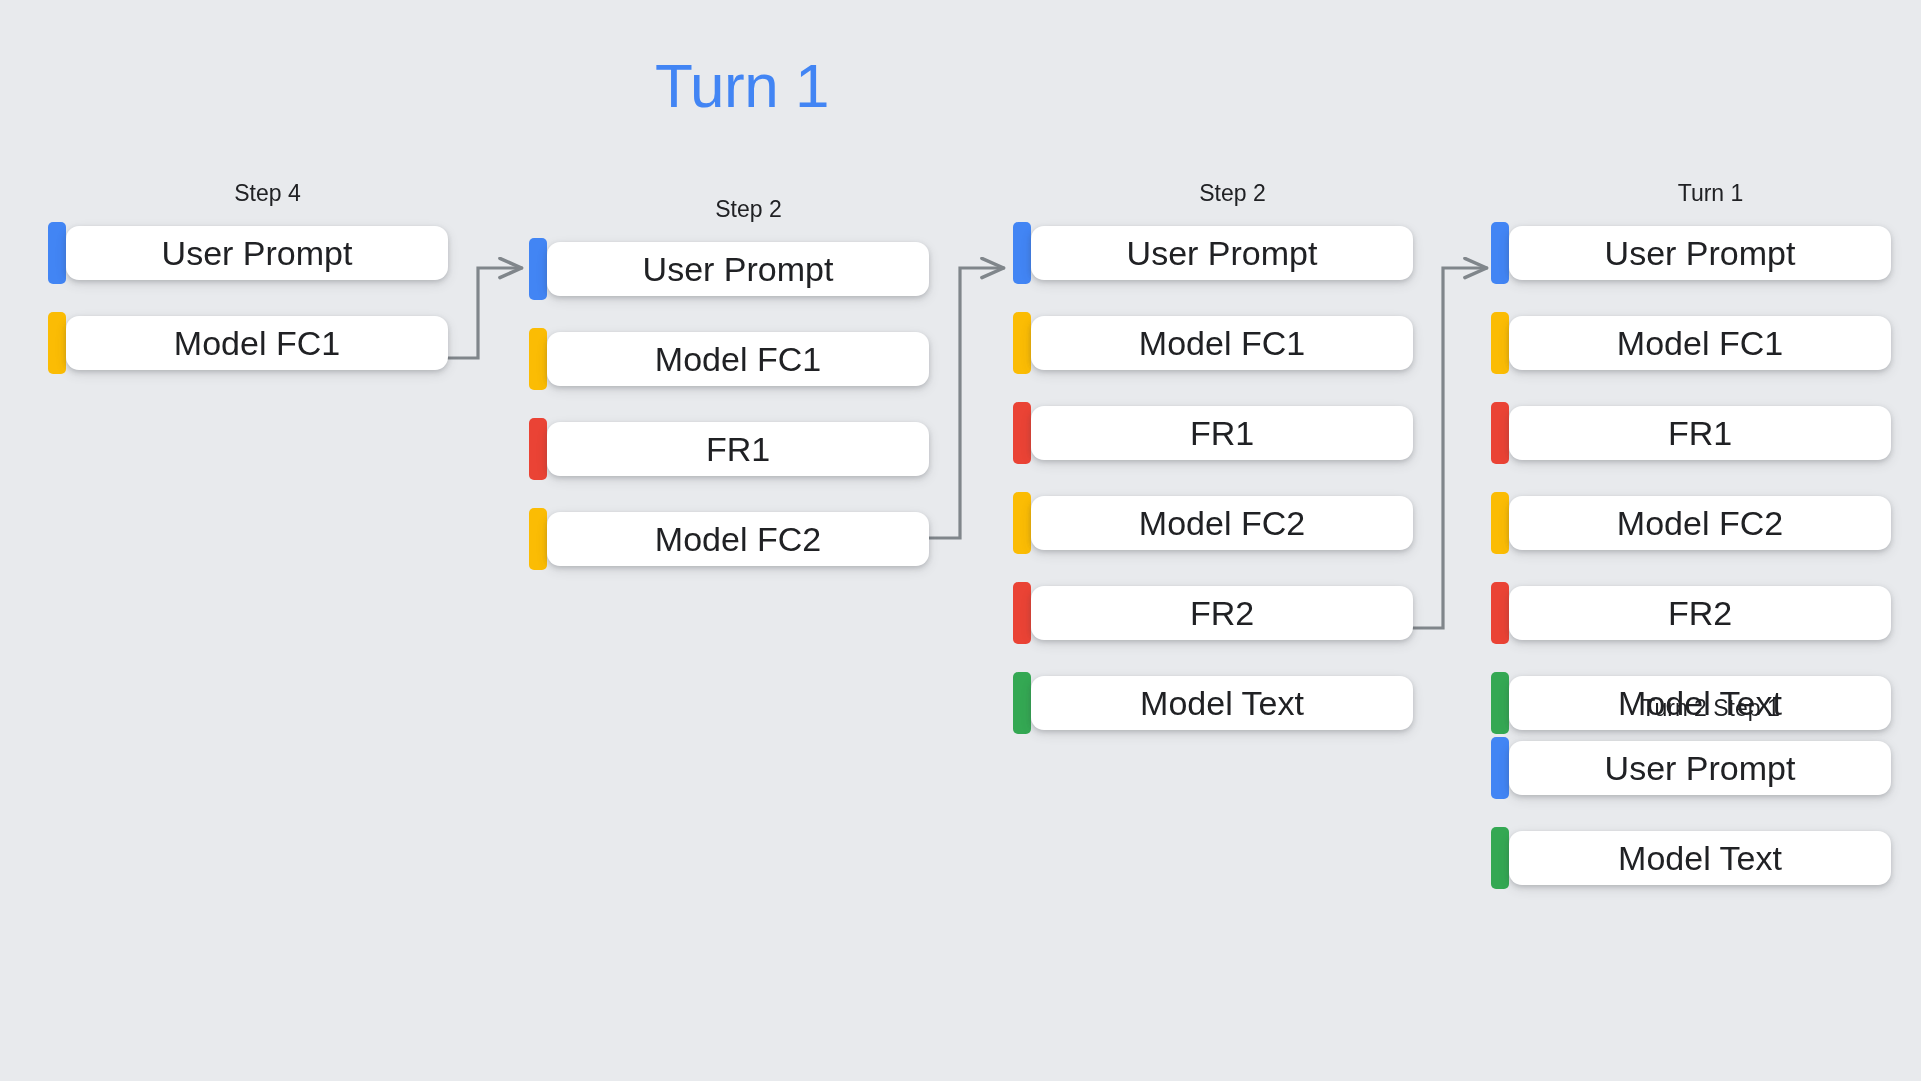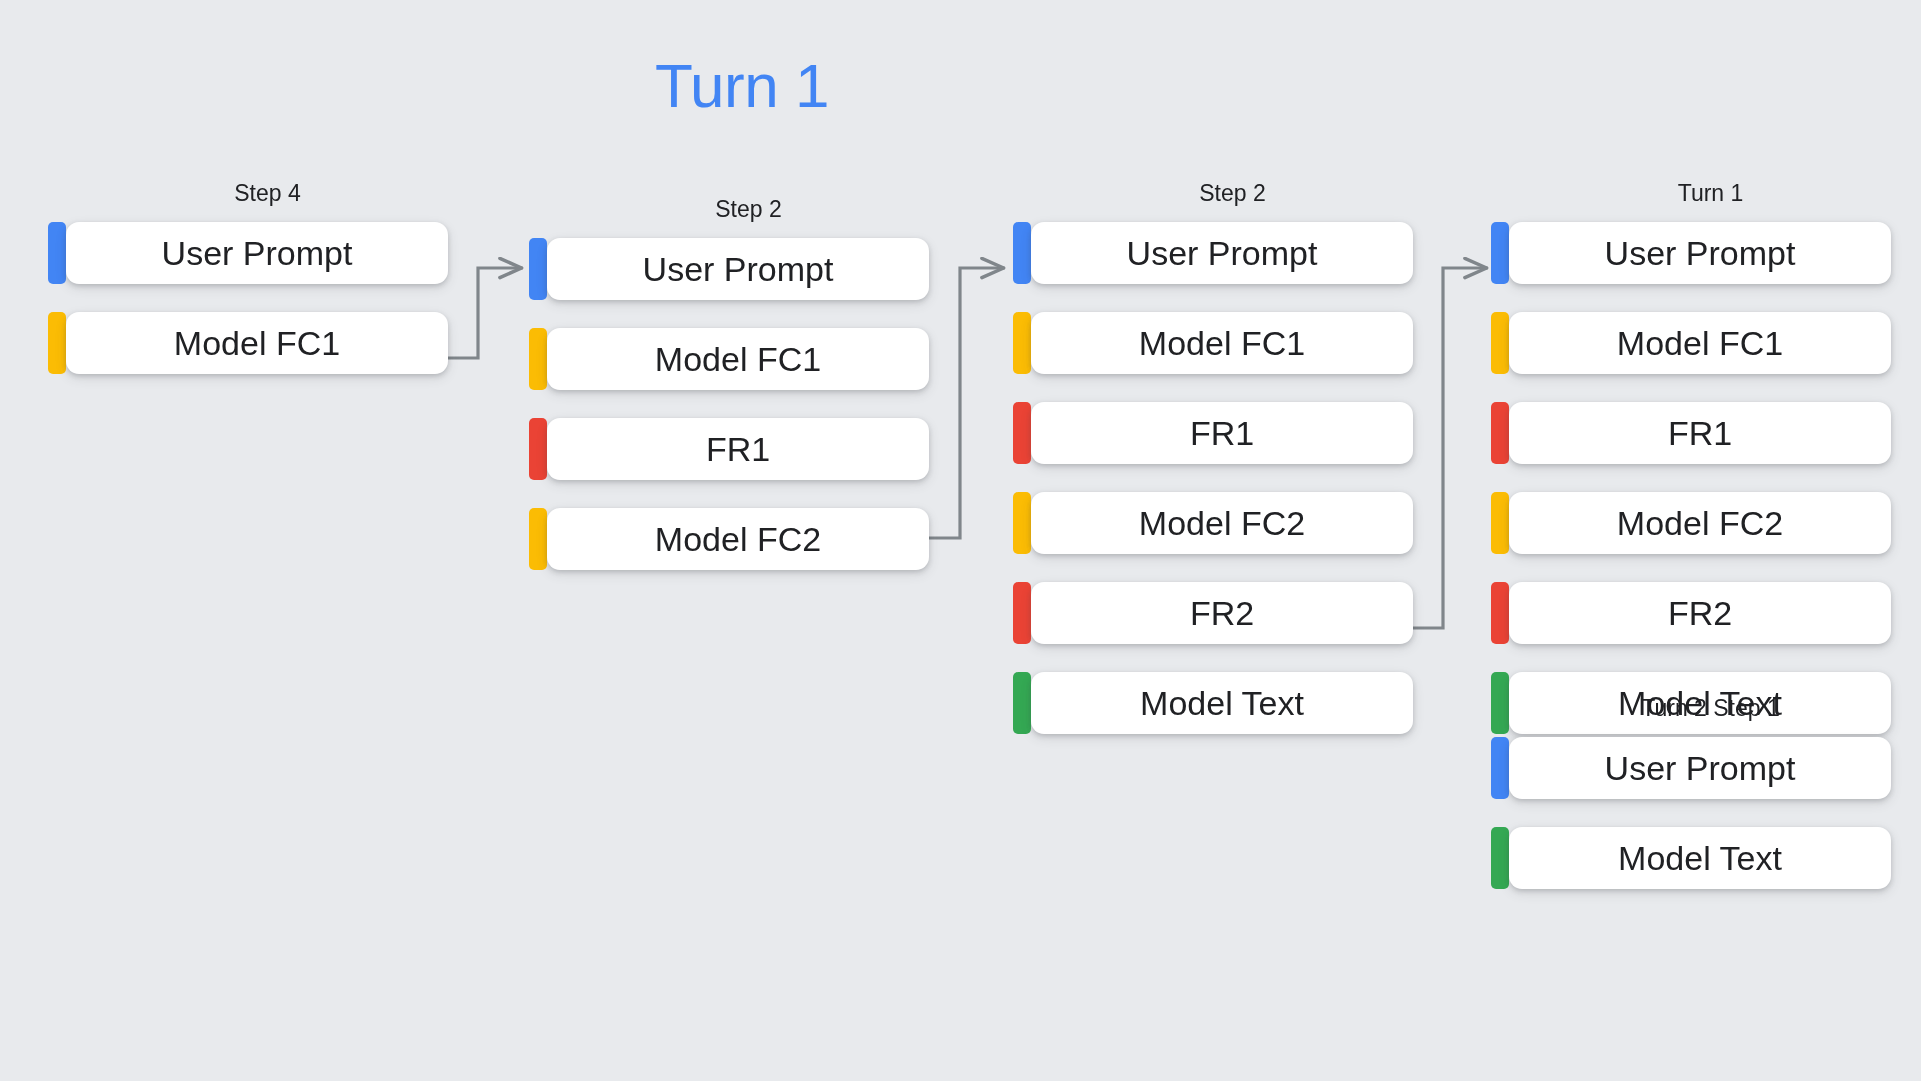--- a/index.html
+++ b/index.html
@@ -63,21 +63,21 @@
     border-radius: 5px;
     flex: 0 0 18px;
   }
   .bar.blue   { background: #4285f4; }
   .bar.yellow { background: #fbbc04; }
   .bar.red    { background: #ea4335; }
   .bar.green  { background: #34a853; }
 
   .card {
     flex: 1 1 auto;
-    height: 62px;
+    height: 54px;
     background: #ffffff;
     border-radius: 13px;
     box-shadow: 0 2px 5px rgba(60,64,67,0.22), 0 4px 12px rgba(60,64,67,0.13);
     display: flex;
     align-items: center;
     justify-content: center;
     font-size: 34px;
     color: #202124;
     line-height: 1;
   }

